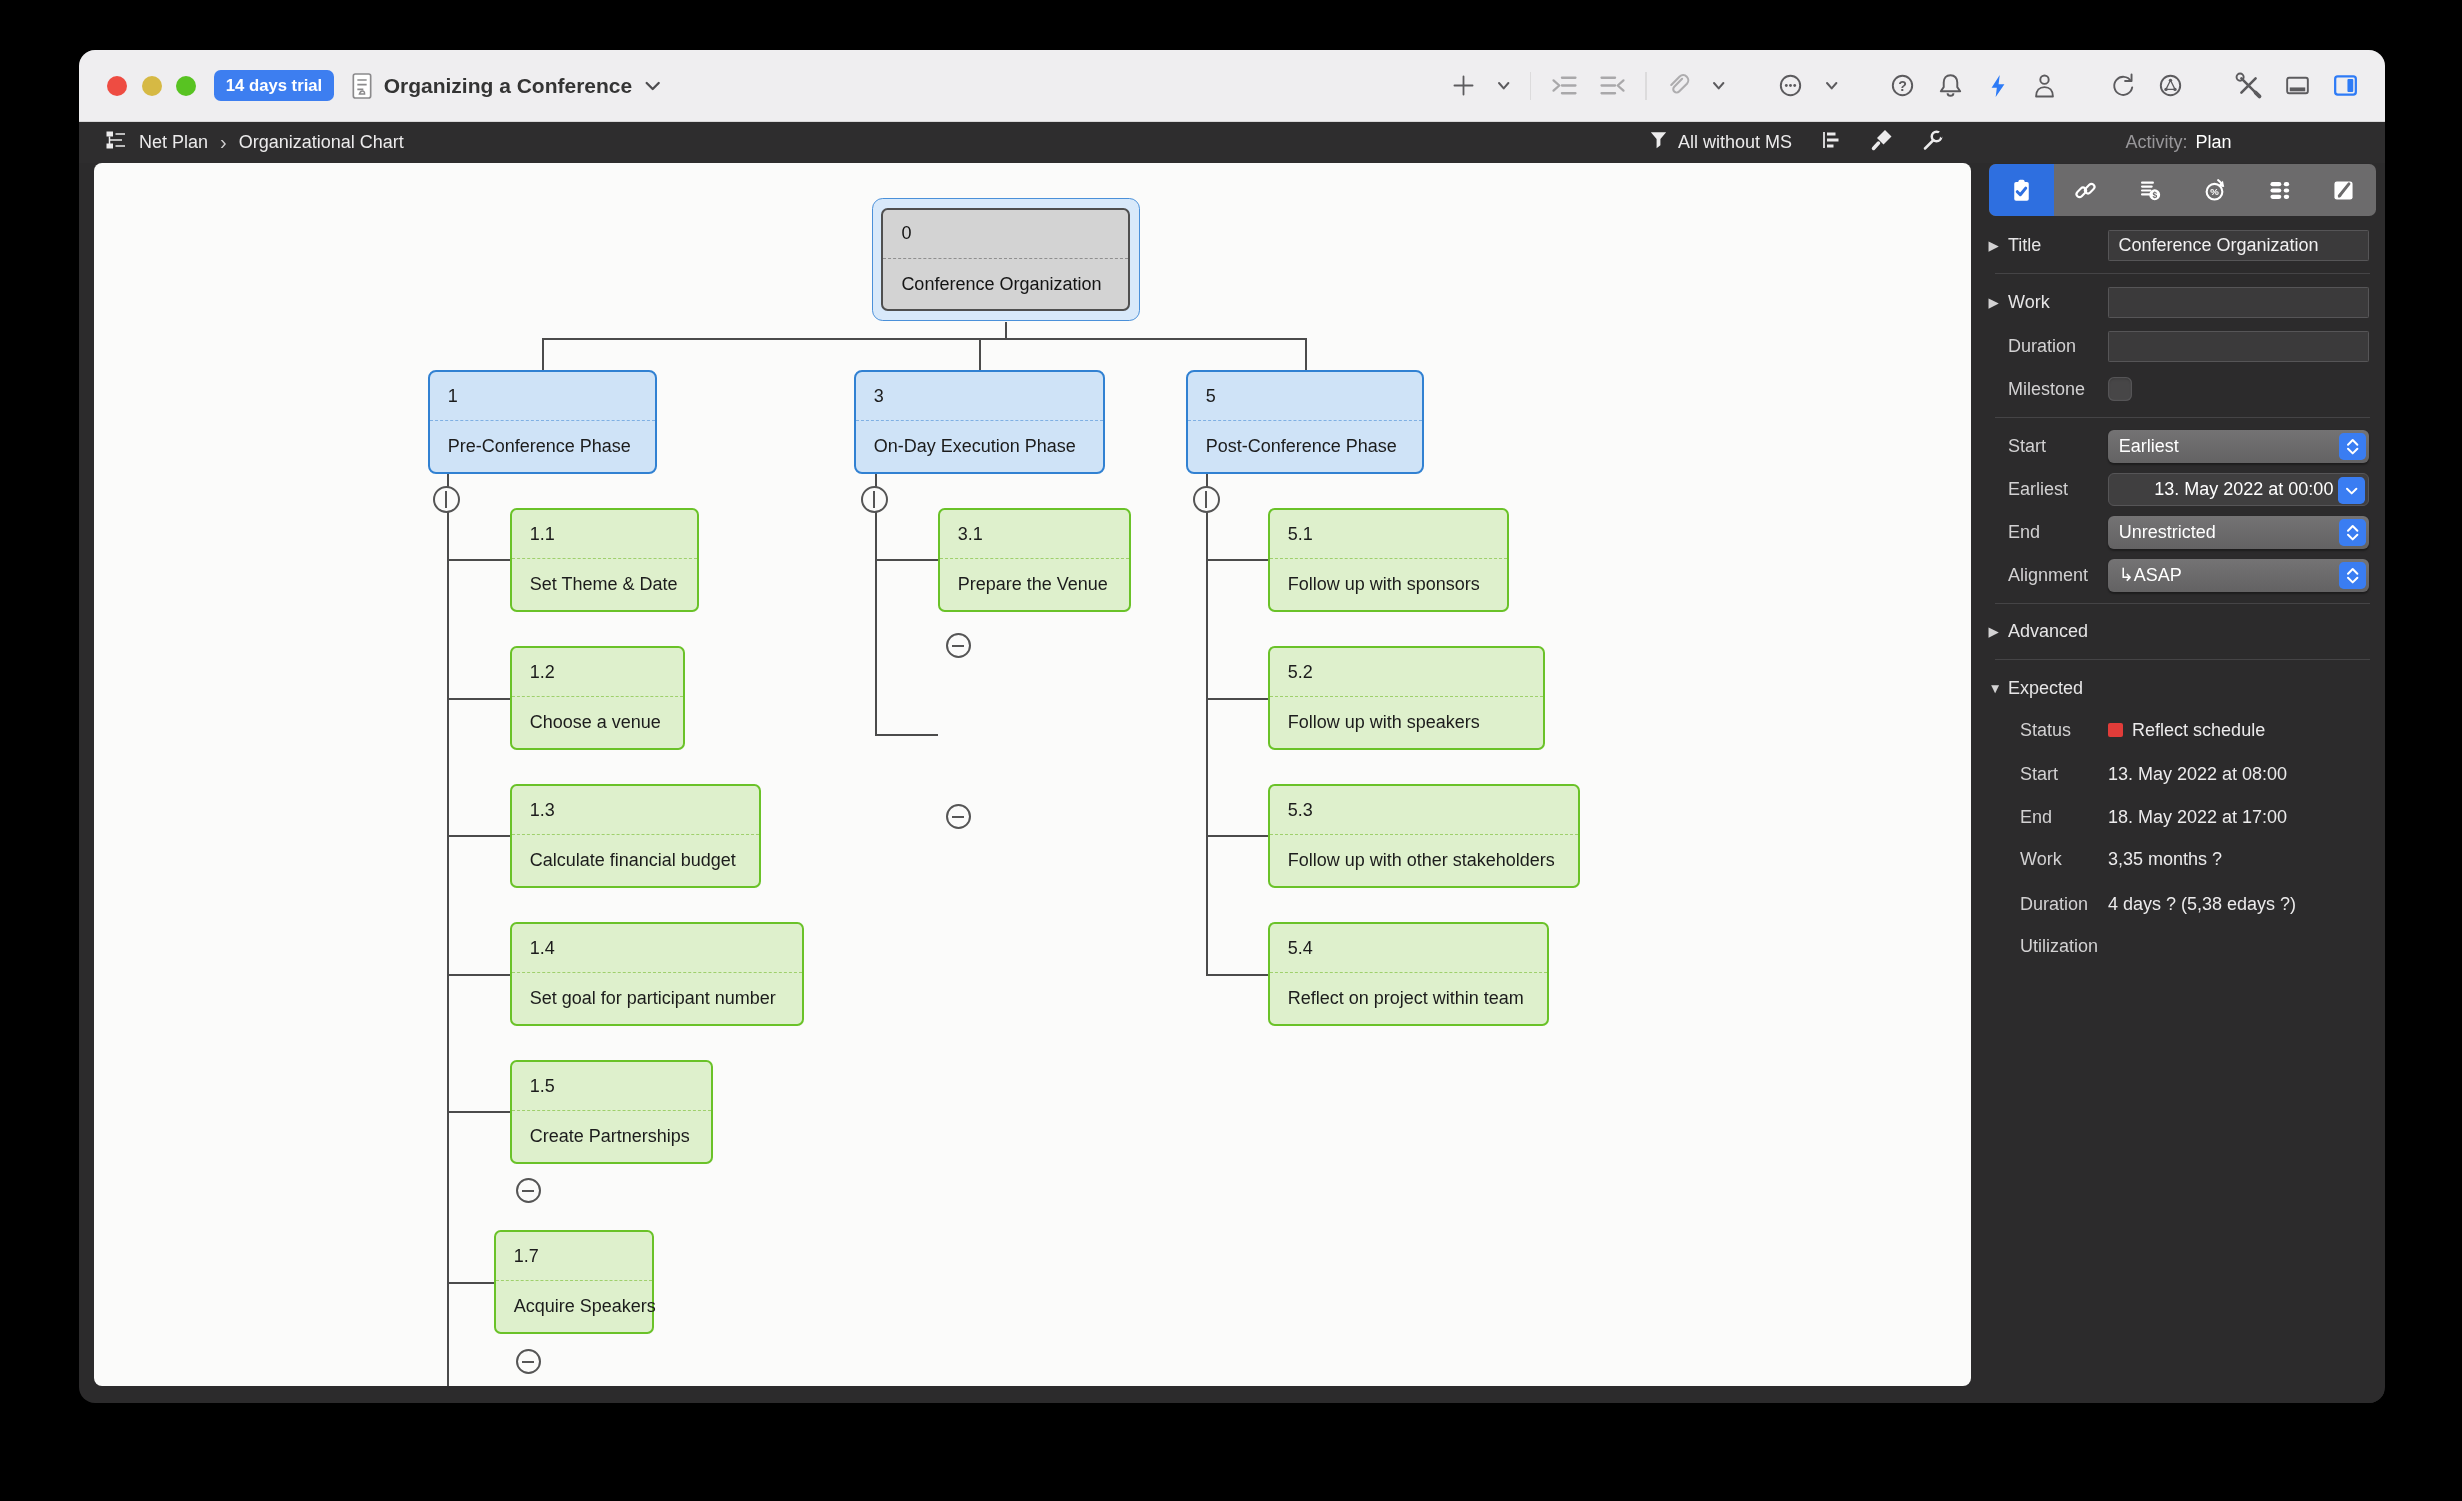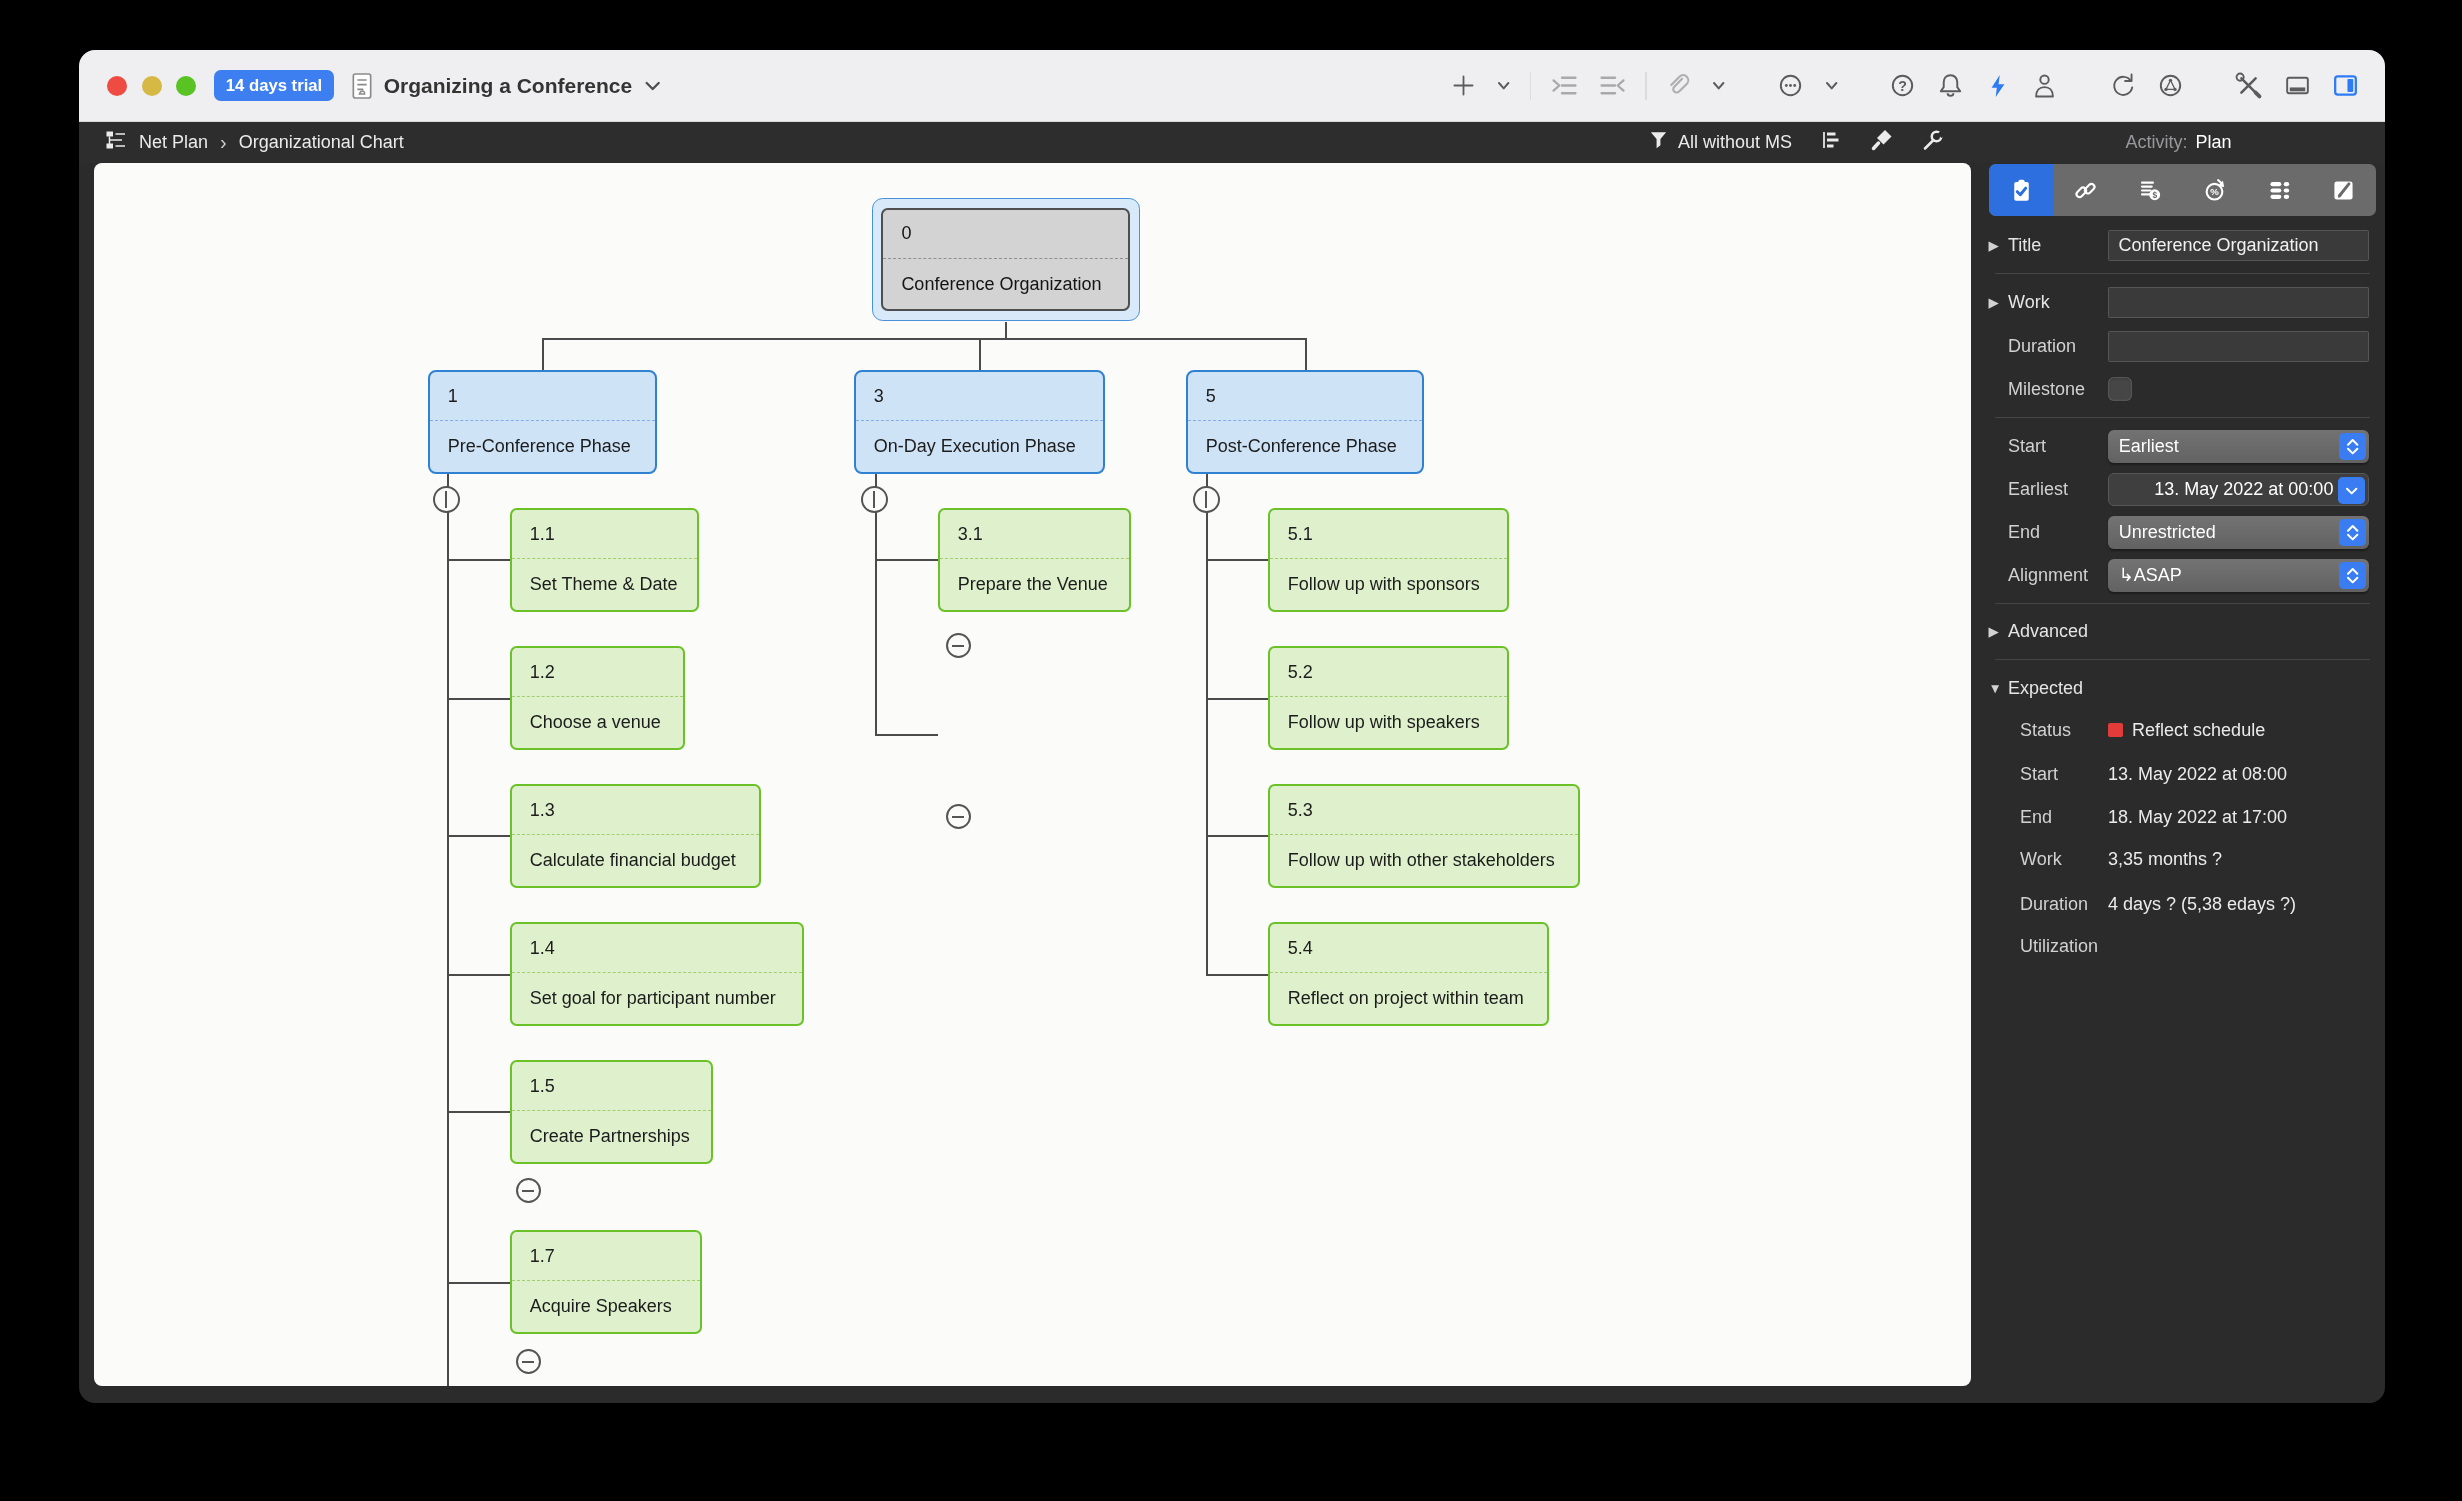--- a/index.html
+++ b/index.html
@@ -334,33 +334,33 @@
           <div class="n-title">Calculate financial budget</div>
         </div>
         <div class="node task" style="left:416px;top:759px;width:294px">
           <div class="n-num">1.4</div>
           <div class="n-title">Set goal for participant number</div>
         </div>
         <div class="node task" style="left:416px;top:897px;width:203px">
           <div class="n-num">1.5</div>
           <div class="n-title">Create Partnerships</div>
         </div>
-        <div class="node task" style="left:416px;top:1067px;width:192px">
+        <div class="node task" style="left:400px;top:1067px;width:160px">
           <div class="n-num">1.7</div>
           <div class="n-title">Acquire Speakers</div>
         </div>
         <div class="node task" style="left:844px;top:345px;width:193px">
           <div class="n-num">3.1</div>
           <div class="n-title">Prepare the Venue</div>
         </div>
         <div class="node task" style="left:1174px;top:345px;width:241px">
           <div class="n-num">5.1</div>
           <div class="n-title">Follow up with sponsors</div>
         </div>
-        <div class="node task" style="left:1174px;top:483px;width:241px">
+        <div class="node task" style="left:1174px;top:483px;width:277px">
           <div class="n-num">5.2</div>
           <div class="n-title">Follow up with speakers</div>
         </div>
         <div class="node task" style="left:1174px;top:621px;width:312px">
           <div class="n-num">5.3</div>
           <div class="n-title">Follow up with other stakeholders</div>
         </div>
         <div class="node task" style="left:1174px;top:759px;width:281px">
           <div class="n-num">5.4</div>
           <div class="n-title">Reflect on project within team</div>

